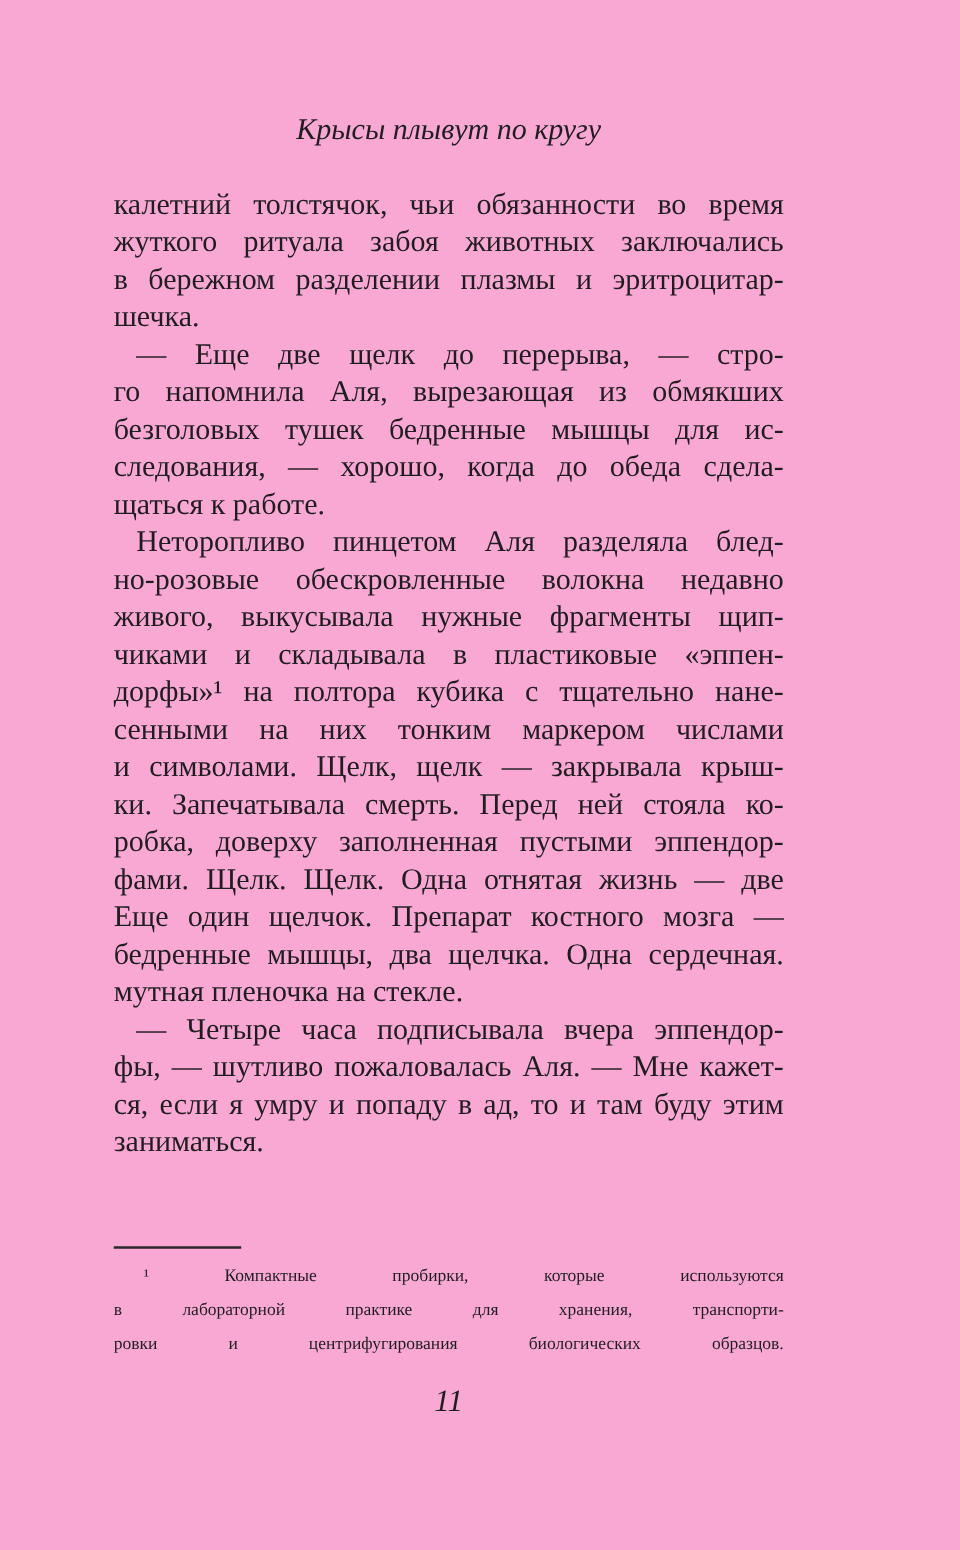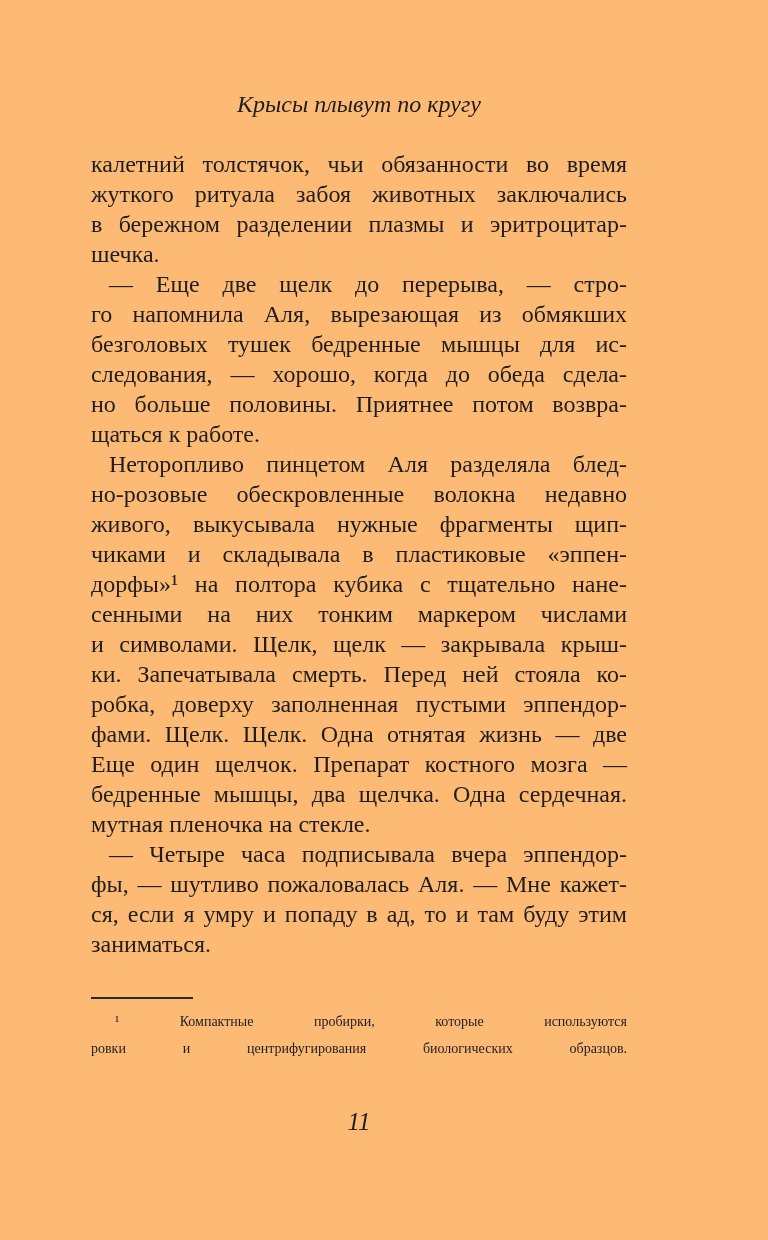--- a/index.html
+++ b/index.html
@@ -4,21 +4,21 @@
 <style>
   html, body {
     margin: 0;
     padding: 0;
     background: #ffffff;
   }
   .page {
     position: relative;
     width: 768px;
     height: 1240px;
-    background: #fdba74;
+    background: #f9a8d4;
     font-family: "Liberation Serif", "DejaVu Serif", serif;
     color: #1e1e20;
     overflow: hidden;
   }
   .running-head {
     position: absolute;
     top: 91px;
     left: 91px;
     width: 536px;
     text-align: center;
@@ -98,21 +98,20 @@
         <div class="line">калетний толстячок, чьи обязанности во время</div>
         <div class="line">жуткого ритуала забоя животных заключались</div>
         <div class="line">в бережном разделении плазмы и эритроцитар-</div>
         <div class="line last">шечка.</div>
       </div>
       <div class="paragraph">
         <div class="line indent">— Еще две щелк до перерыва, — стро-</div>
         <div class="line">го напомнила Аля, вырезающая из обмякших</div>
         <div class="line">безголовых тушек бедренные мышцы для ис-</div>
         <div class="line">следования, — хорошо, когда до обеда сдела-</div>
-        <div class="line">но больше половины. Приятнее потом возвра-</div>
         <div class="line last">щаться к работе.</div>
       </div>
       <div class="paragraph">
         <div class="line indent">Неторопливо пинцетом Аля разделяла блед-</div>
         <div class="line">но-розовые обескровленные волокна недавно</div>
         <div class="line">живого, выкусывала нужные фрагменты щип-</div>
         <div class="line">чиками и складывала в пластиковые «эппен-</div>
         <div class="line">дорфы»¹ на полтора кубика с тщательно нане-</div>
         <div class="line">сенными на них тонким маркером числами</div>
         <div class="line">и символами. Щелк, щелк — закрывала крыш-</div>
@@ -128,18 +127,19 @@
         <div class="line">фы, — шутливо пожаловалась Аля. — Мне кажет-</div>
         <div class="line">ся, если я умру и попаду в ад, то и там буду этим</div>
         <div class="line last">заниматься.</div>
       </div>
     </div>
 
   <div class="footnote-sep"></div>
 
   <div class="footnote-text">
       <div class="line indent">¹ Компактные пробирки, которые используются</div>
+      <div class="line">в лабораторной практике для хранения, транспорти-</div>
       <div class="line last">ровки и центрифугирования биологических образцов.</div>
     </div>
 
   <div class="page-number">11</div>
 
 </div>
 
 </body></html>

